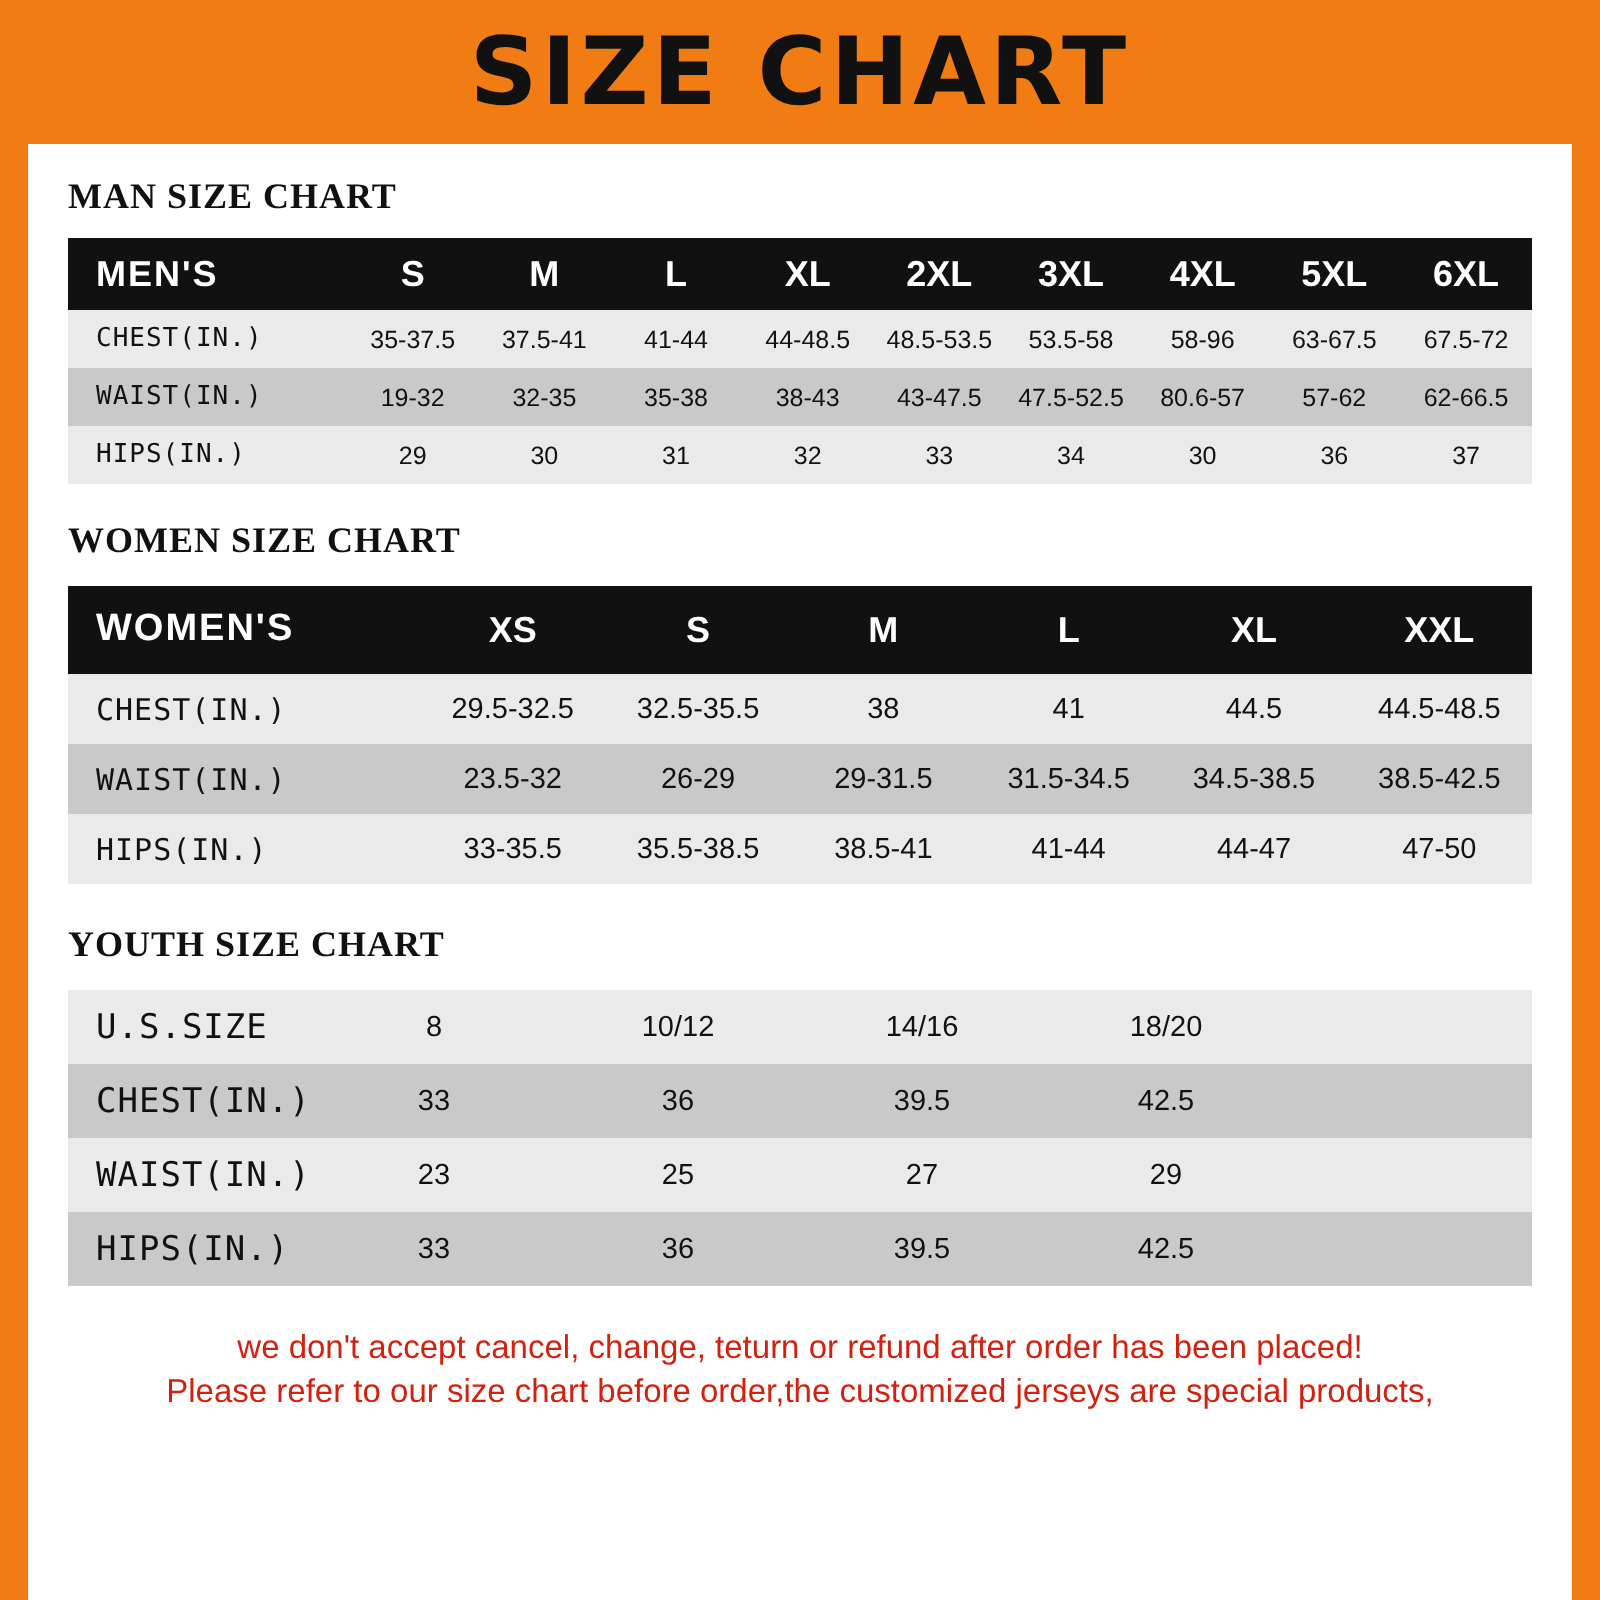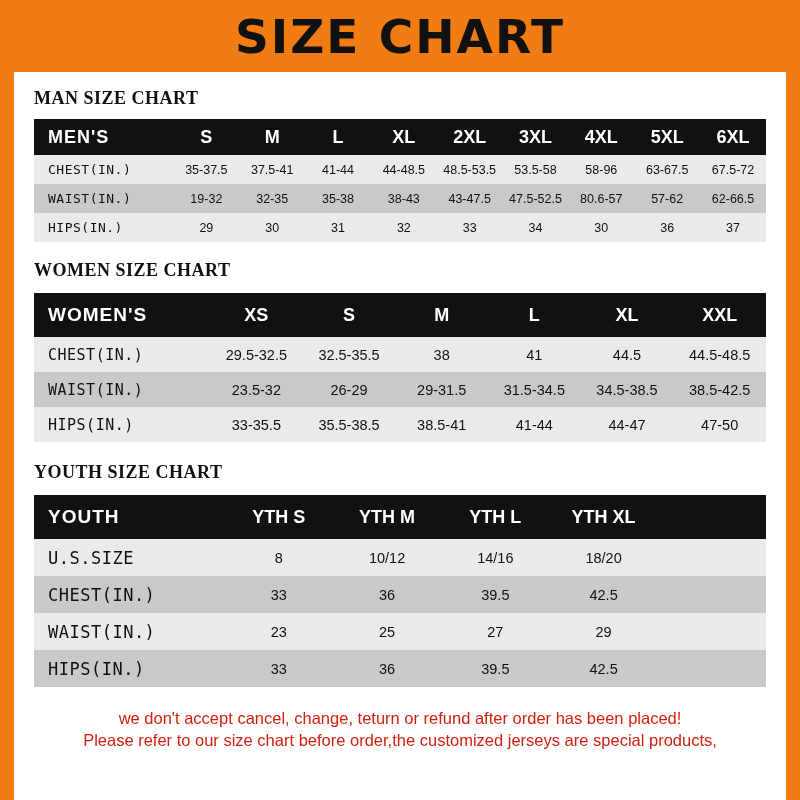--- a/index.html
+++ b/index.html
@@ -215,28 +215,20 @@
         <td>41-44</td>
         <td>44-47</td>
         <td>47-50</td>
       </tr>
     </tbody>
       </table>
 
     <div class="section-title t-youth">YOUTH SIZE CHART</div>
     <table class="sz youth">
       <tbody>
-          <tr class="hdr-row">
-        <th class="lead" style="width:24%">YOUTH</th>
-        <th>YTH S</th>
-        <th>YTH M</th>
-        <th>YTH L</th>
-        <th>YTH XL</th>
-        <th></th>
-      </tr>
       <tr class="band-row light">
         <td class="lead">U.S.SIZE</td>
         <td>8</td>
         <td>10/12</td>
         <td>14/16</td>
         <td>18/20</td>
         <td></td>
       </tr>
       <tr class="band-row dark">
         <td class="lead">CHEST(IN.)</td>

